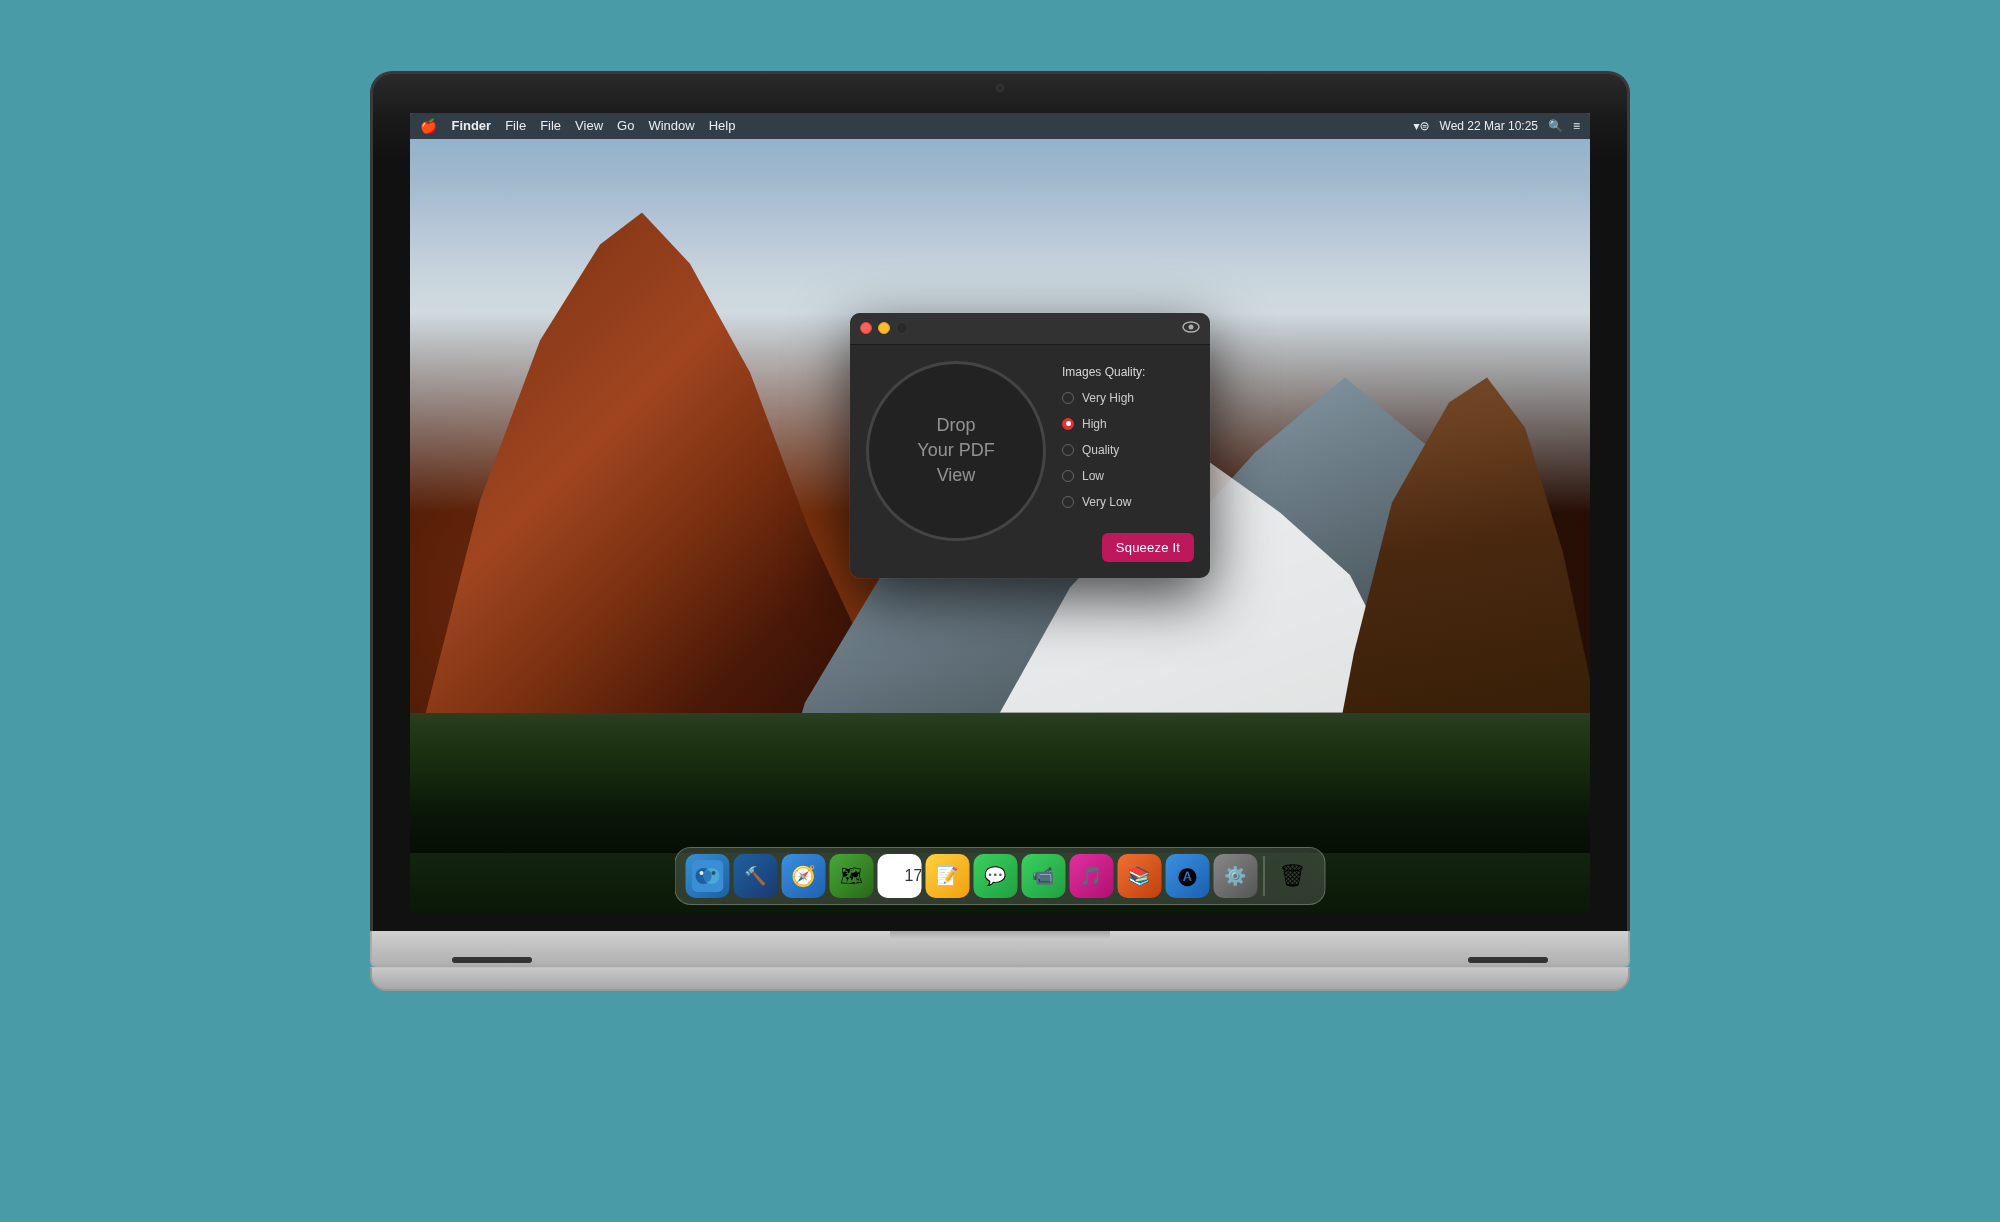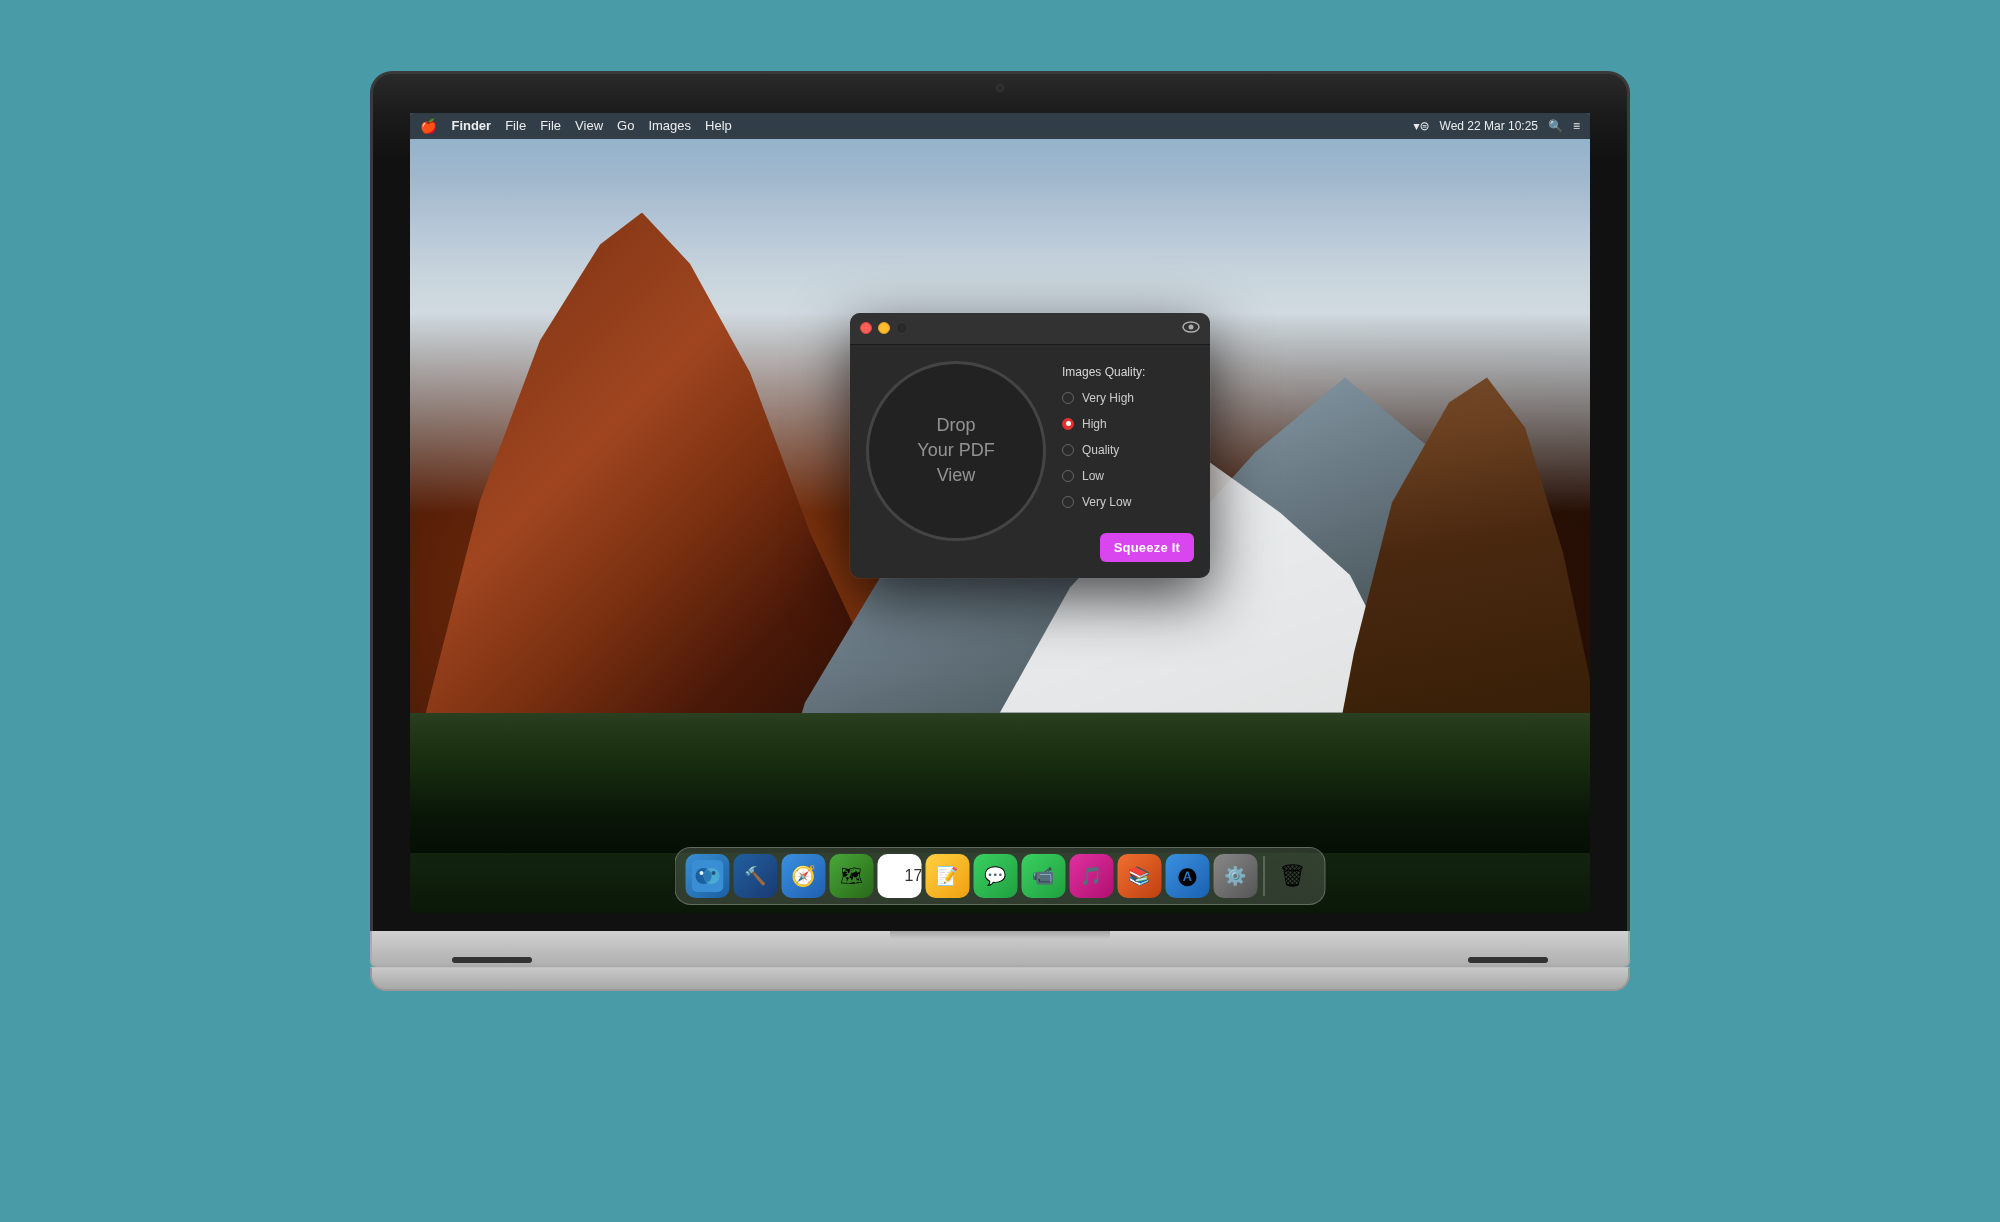--- a/index.html
+++ b/index.html
@@ -410,27 +410,27 @@
 
     .quality-label {
       color: rgba(255,255,255,0.75);
       font-size: 12px;
     }
 
     
     .squeeze-btn {
       margin-top: auto;
       align-self: flex-end;
-      background: #d946ef;
+      background: #be185d;
       color: white;
       border: none;
       border-radius: 6px;
       padding: 7px 14px;
       font-size: 13px;
-      font-weight: 700;
+      font-weight: 400;
       cursor: pointer;
       letter-spacing: 0.2px;
     }
 
     
     .macbook-base {
       width: 1260px;
       height: 36px;
       background: linear-gradient(180deg, #d0d0d0 0%, #c0c0c0 50%, #b0b0b0 100%);
       border-radius: 0 0 6px 6px;
@@ -493,21 +493,21 @@
         <div class="trees"></div>
 
         <div class="menubar">
           <div class="menubar-left">
             <span class="apple-logo">🍎</span>
             <span class="menu-item bold">Finder</span>
             <span class="menu-item">File</span>
             <span class="menu-item">File</span>
             <span class="menu-item">View</span>
             <span class="menu-item">Go</span>
-            <span class="menu-item">Images</span>
+            <span class="menu-item">Window</span>
             <span class="menu-item">Help</span>
           </div>
           <div class="menubar-right">
             <span>▾⊜</span>
             <span>Wed 22 Mar 10:25</span>
             <span>🔍</span>
             <span>≡</span>
           </div>
         </div>
 

